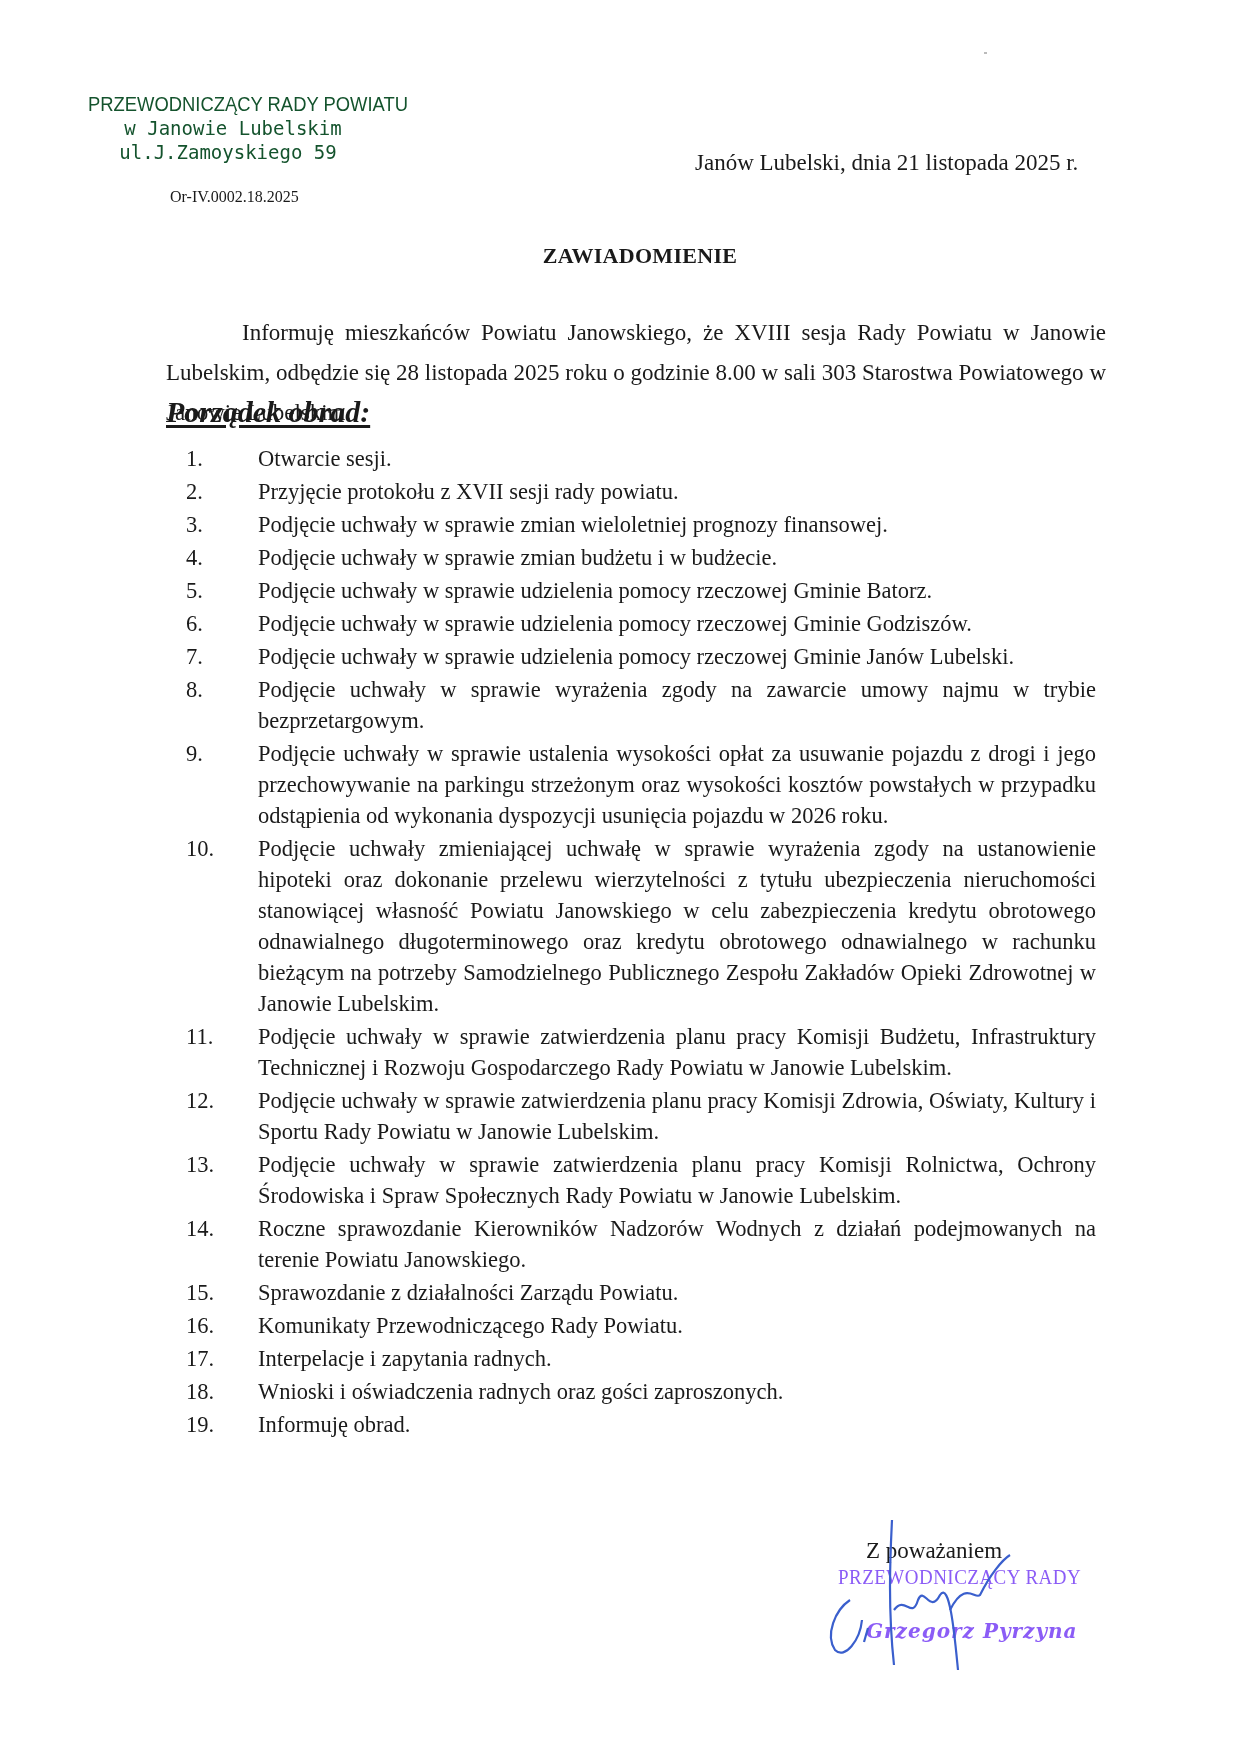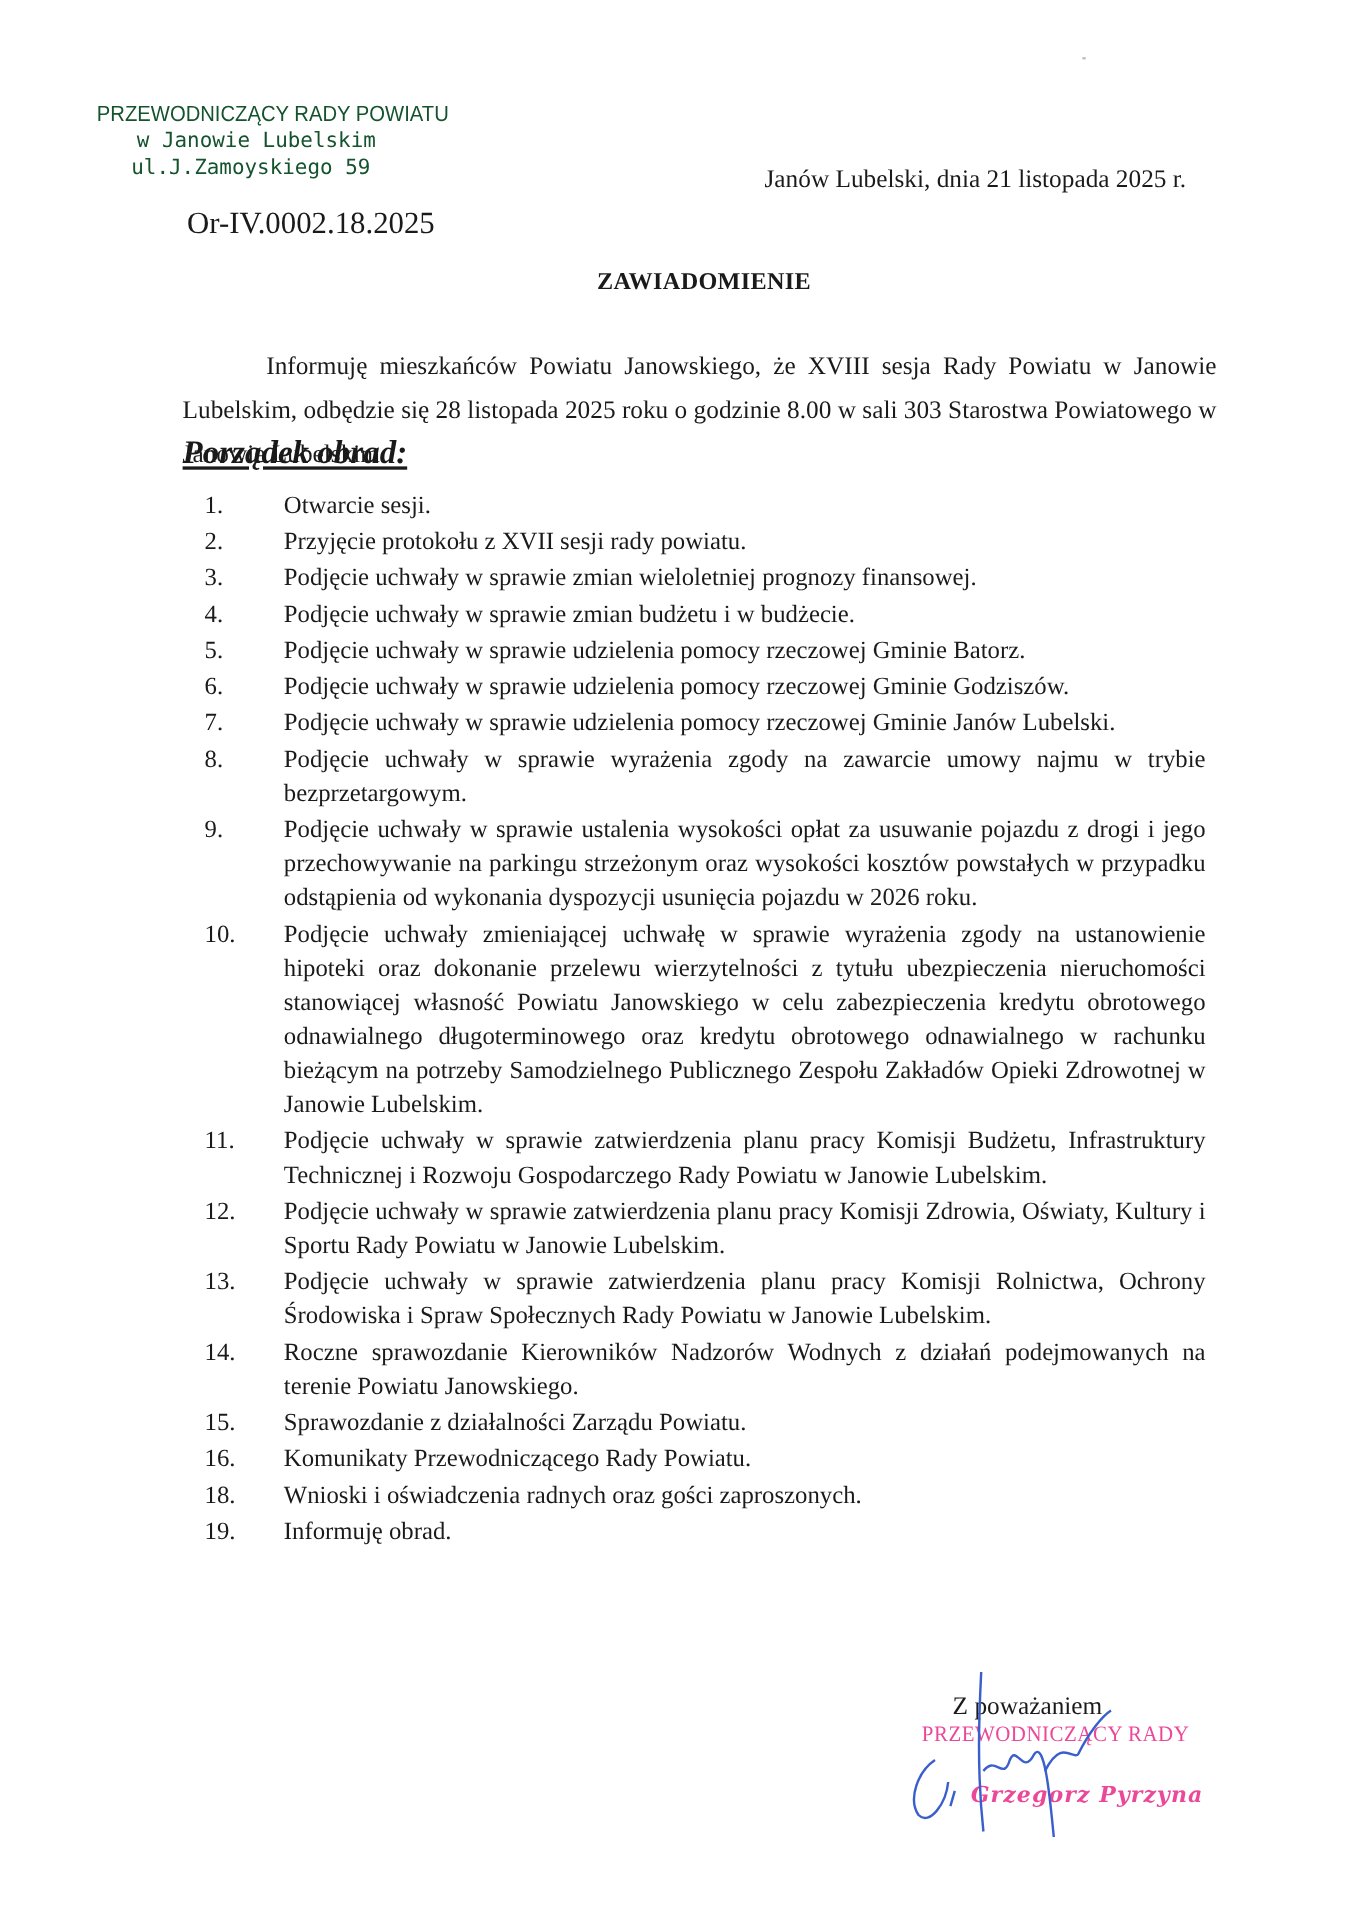--- a/index.html
+++ b/index.html
@@ -9,40 +9,40 @@
     color: #1a1a1a;
   }
   .stamp-top {
     position: absolute; left: 88px; top: 92px; width: 320px;
     text-align: center; color: #14532d; line-height: 24px;
   }
   .stamp-top .s1 { font-family: "Liberation Sans", sans-serif; font-size: 20px; letter-spacing: 0px; transform: scaleX(0.92); transform-origin: left; white-space: nowrap; display:block; text-align:left; }
   .stamp-top .s2, .stamp-top .s3 { font-family: "DejaVu Sans Mono", monospace; font-size: 19px; display:block; }
   .stamp-top .s2 { margin-left: -30px; }
   .stamp-top .s3 { margin-left: -40px; }
-  .ref { position: absolute; left: 170px; top: 188px; font-size: 28px; }
+  .ref { position: absolute; left: 170px; top: 188px; font-size: 16px; }
   .date { position: absolute; left: 695px; top: 150px; font-size: 23px; white-space: nowrap; }
   .title { position: absolute; left: 0; width: 1280px; top: 243px; text-align: center; font-size: 22px; font-weight: bold; letter-spacing: 0.3px; }
   .intro {
     position: absolute; left: 166px; top: 290px; width: 940px;
     font-size: 23px; line-height: 40px; text-align: justify; text-indent: 76px;
   }
   .agenda-head {
     position: absolute; left: 166px; top: 395px; font-size: 30px; font-weight: bold;
     text-decoration: underline; text-underline-offset: 3px; font-style: italic;
   }
   .agenda {
     position: absolute; left: 186px; top: 443px; width: 910px; margin: 0; padding: 0; list-style: none;
     font-size: 22.5px; line-height: 31px;
   }
   .agenda li { display: flex; margin-bottom: 2px; }
   .agenda .num { width: 72px; flex: 0 0 72px; }
   .agenda .txt { flex: 1; text-align: justify; }
   .sign-close { position: absolute; left: 866px; top: 1538px; font-size: 23px; }
-  .stamp-bottom { position: absolute; left: 838px; top: 1566px; color: #ec4899; text-align: right; }
+  .stamp-bottom { position: absolute; left: 838px; top: 1566px; color: #8b5cf6; }
   .stamp-bottom .role { font-family: "Liberation Serif", serif; font-size: 20px; letter-spacing: 0.5px; display:block; transform: scaleX(0.95); transform-origin: left; }
   .stamp-bottom .name { font-family: "DejaVu Serif", serif; font-style: italic; font-weight: bold; font-size: 20px; display:block; margin-top: 30px; margin-left: 28px; letter-spacing: 1px; }
   .signature { position: absolute; left: 790px; top: 1500px; width: 320px; height: 180px; }
   .speck { position: absolute; width: 3px; height: 2px; background: #bbb; }
 </style>
 </head>
 <body>
 
 <div class="stamp-top">
   <span class="s1">PRZEWODNICZĄCY RADY POWIATU</span>
@@ -120,20 +120,24 @@
     </li>
     <li>
       <span class="num">15.</span>
       <span class="txt">Sprawozdanie z działalności Zarządu Powiatu.</span>
     </li>
     <li>
       <span class="num">16.</span>
       <span class="txt">Komunikaty Przewodniczącego Rady Powiatu.</span>
     </li>
     <li>
+      <span class="num">17.</span>
+      <span class="txt">Interpelacje i zapytania radnych.</span>
+    </li>
+    <li>
       <span class="num">18.</span>
       <span class="txt">Wnioski i oświadczenia radnych oraz gości zaproszonych.</span>
     </li>
     <li>
       <span class="num">19.</span>
       <span class="txt">Informuję obrad.</span>
     </li>
   </ol>
 
 <div class="sign-close">Z poważaniem</div>

